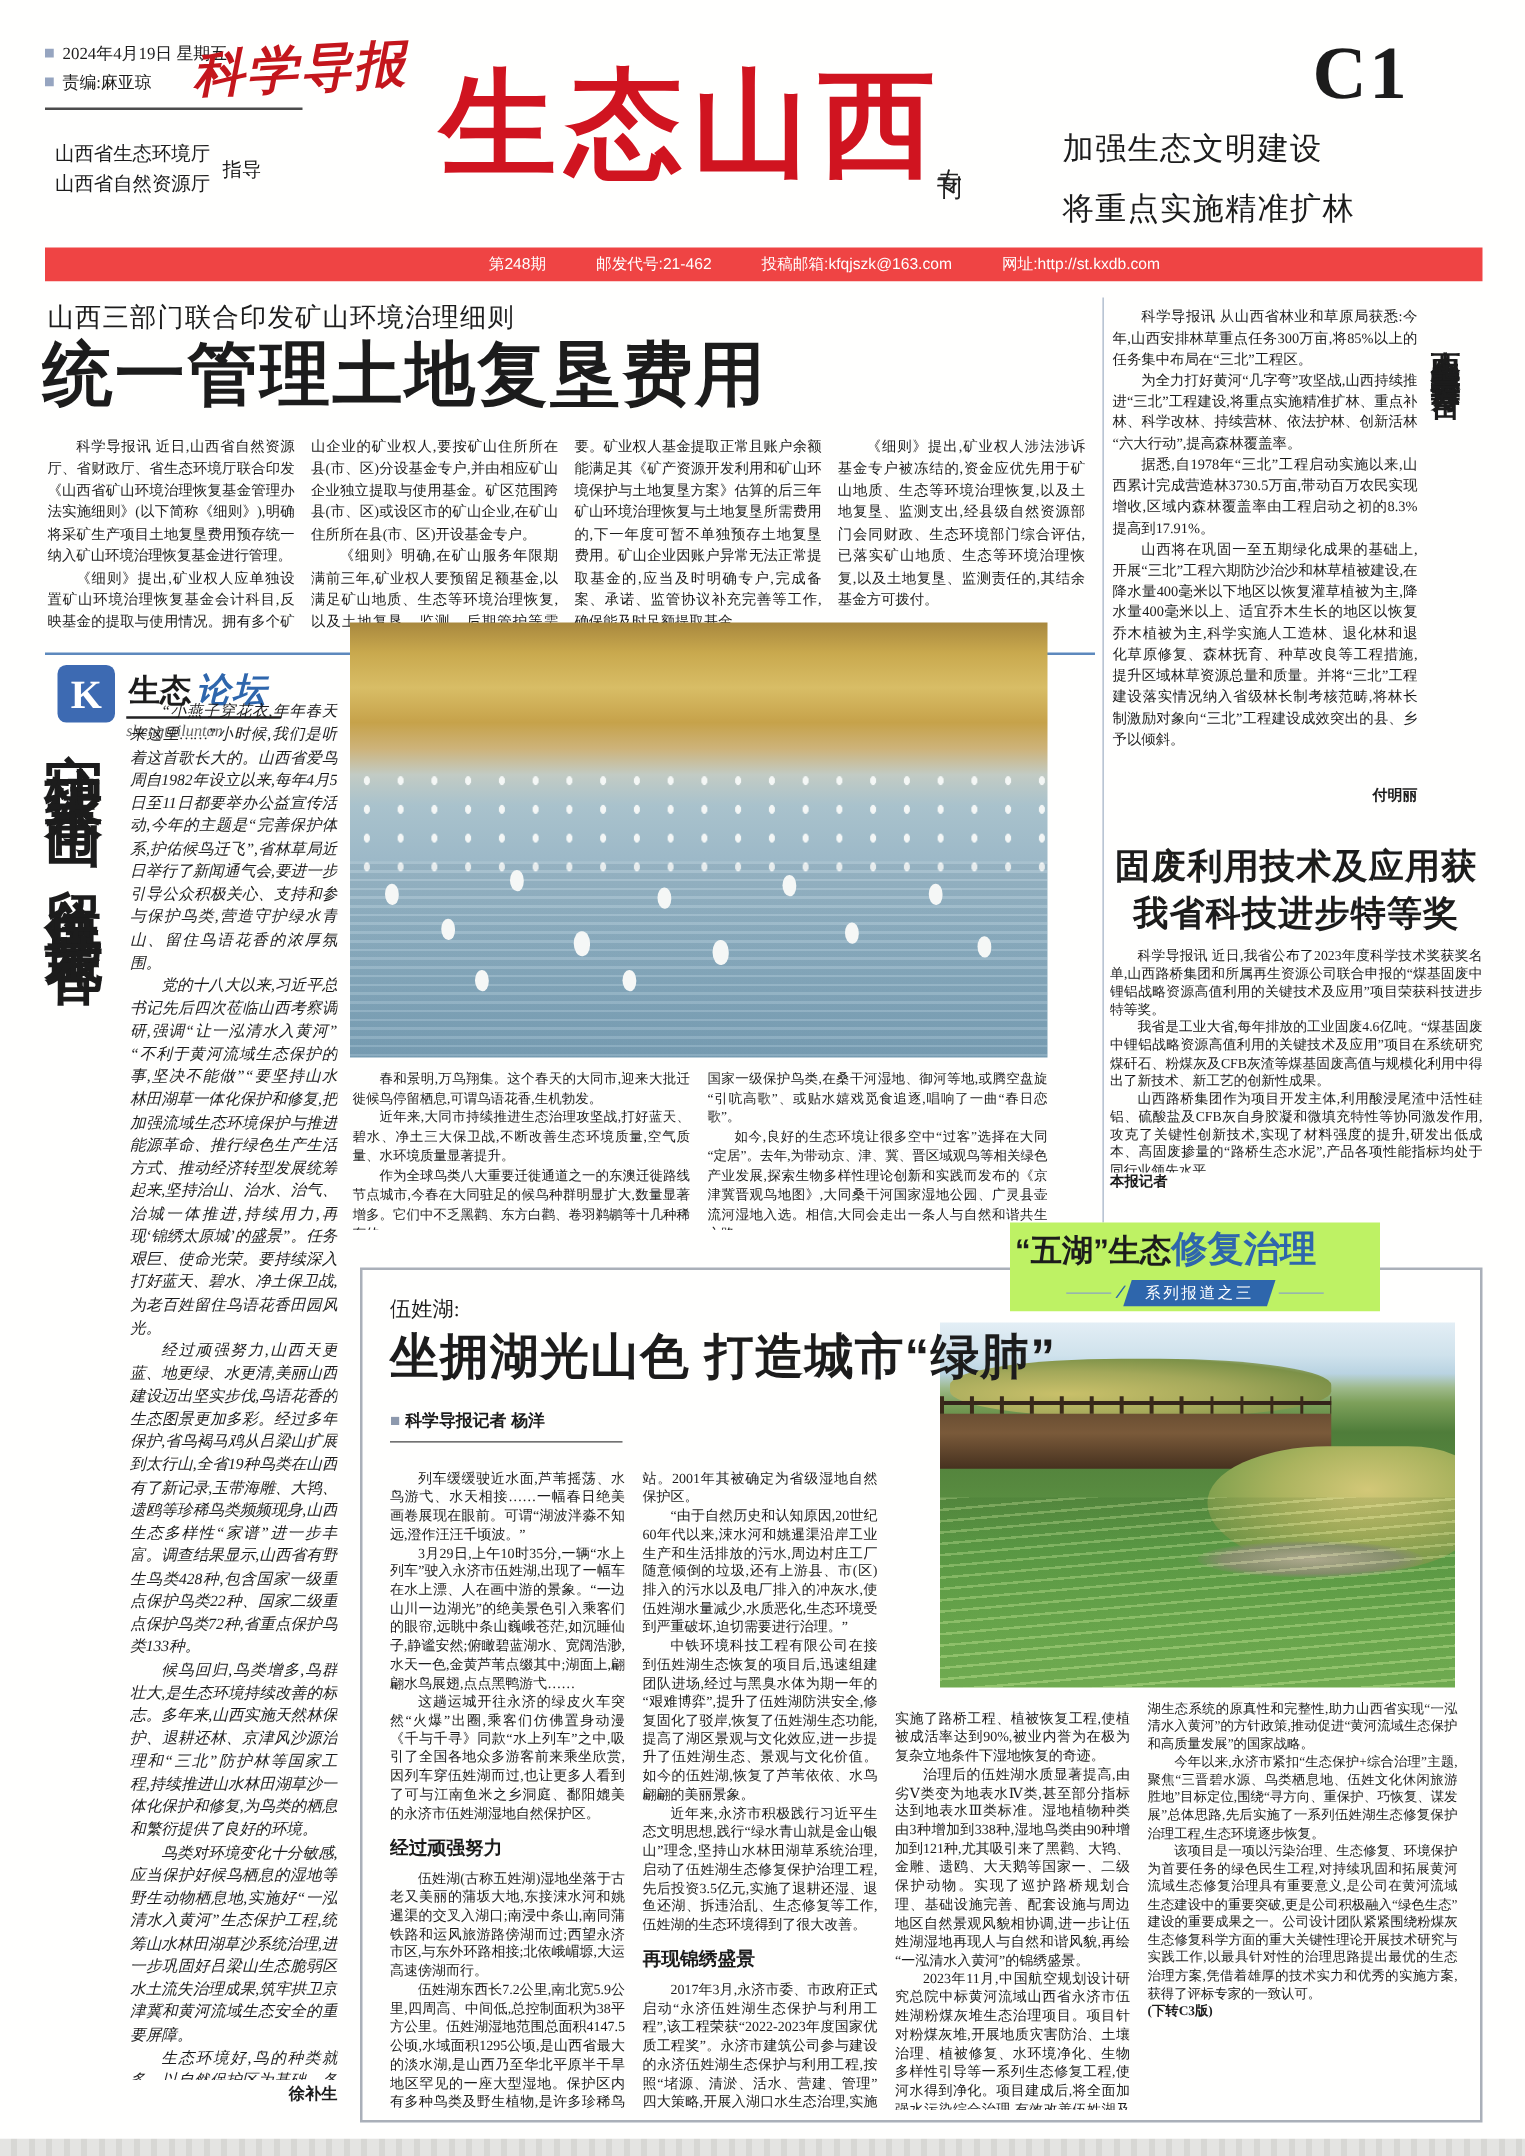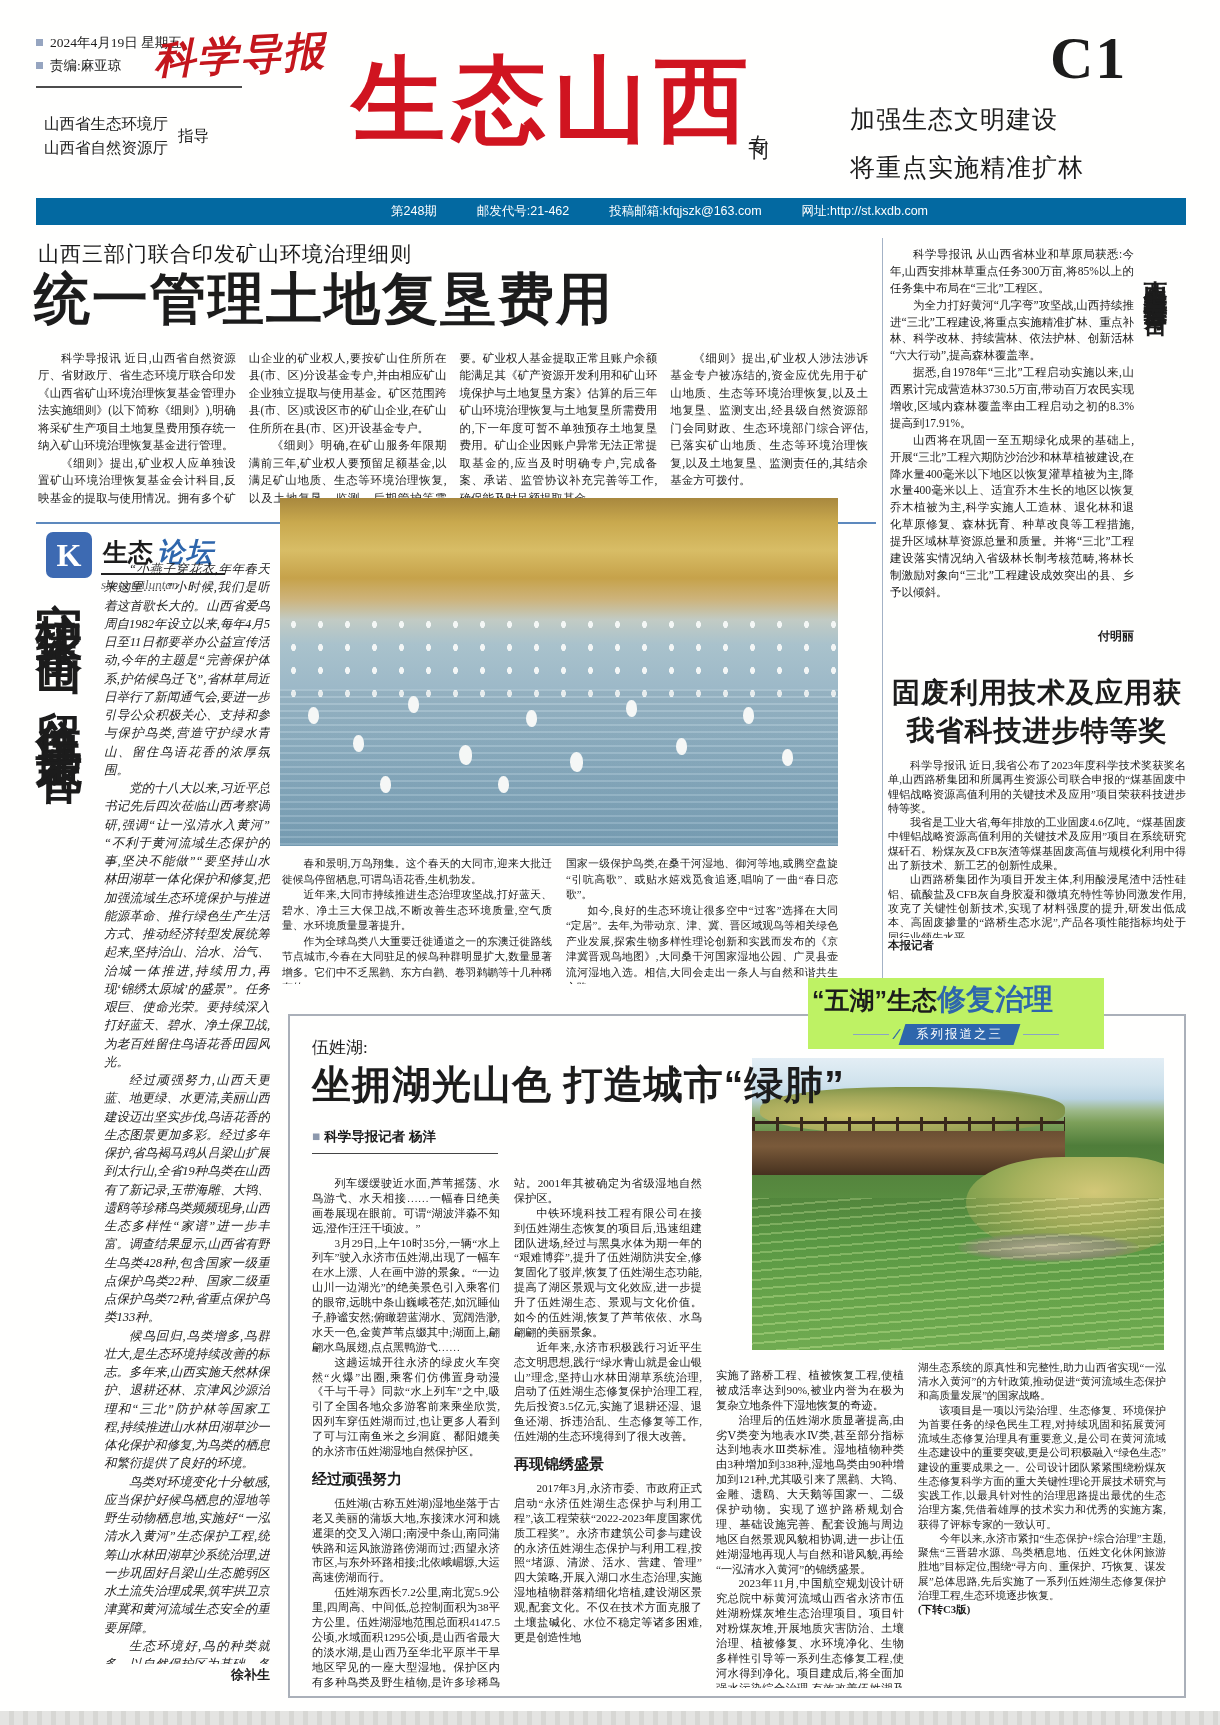--- a/index.html
+++ b/index.html
@@ -18,21 +18,21 @@
   #hdr-rule{left:36px;top:86px;width:206px;border-top:2px solid #4c4c4c;}
   #masthead{left:154px;top:28px;font-size:41px;font-style:italic;font-weight:900;color:#c4161d;
             transform:rotate(-3deg);letter-spacing:2px;}
   #guidance{left:44px;top:112px;display:flex;align-items:center;gap:10px;}
   #guidance .g-lines{font-size:15.5px;line-height:1.55;}
   #guidance .g-note{font-size:15.5px;}
   #main-title{left:352px;top:54px;font-size:93px;font-weight:900;color:#d01420;letter-spacing:8px;line-height:1;}
   #title-suffix{left:746px;top:118px;writing-mode:vertical-rl;font-size:20px;letter-spacing:7px;color:#222;}
   #slogan{left:850px;top:96px;font-size:25px;line-height:1.9;letter-spacing:1px;}
   #page-no{left:1050px;top:24px;font-size:60px;font-weight:700;letter-spacing:2px;}
-  #issue-bar{left:36px;top:198px;width:1150px;height:27px;background:#0369a1;color:#fff;
+  #issue-bar{left:36px;top:198px;width:1150px;height:27px;background:#ef4444;color:#fff;
              display:flex;align-items:center;gap:40px;padding-left:355px;box-sizing:border-box;
              font-size:12.5px;font-family:"Liberation Sans",sans-serif;}
   
   #lead-kicker{left:38px;top:240px;font-size:21px;letter-spacing:1px;}
   #lead-headline{left:34px;top:262px;font-size:56px;font-weight:900;letter-spacing:2px;
                  font-family:"Liberation Sans","DejaVu Sans",sans-serif;}
   #lead-body{left:38px;top:350px;width:830px;height:164px;column-count:4;column-gap:13px;
              font-size:11.5px;line-height:1.52;text-align:justify;overflow:hidden;}
   #rule-blue{left:36px;top:522px;width:840px;height:2px;background:#5d89bd;}
   #vdiv{left:882px;top:238px;width:1px;height:740px;background:#a3b2c6;}
@@ -266,31 +266,32 @@
   <div class="abs lcol" id="lcol1">
       <p class="t-p">列车缓缓驶近水面,芦苇摇荡、水鸟游弋、水天相接……一幅春日绝美画卷展现在眼前。可谓“湖波泮淼不知远,澄作汪汪千顷波。”</p>
       <p class="t-p">3月29日,上午10时35分,一辆“水上列车”驶入永济市伍姓湖,出现了一幅车在水上漂、人在画中游的景象。“一边山川一边湖光”的绝美景色引入乘客们的眼帘,远眺中条山巍峨苍茫,如沉睡仙子,静谧安然;俯瞰碧蓝湖水、宽阔浩渺,水天一色,金黄芦苇点缀其中;湖面上,翩翩水鸟展翅,点点黑鸭游弋……</p>
       <p class="t-p">这趟运城开往永济的绿皮火车突然“火爆”出圈,乘客们仿佛置身动漫《千与千寻》同款“水上列车”之中,吸引了全国各地众多游客前来乘坐欣赏,因列车穿伍姓湖而过,也让更多人看到了可与江南鱼米之乡洞庭、鄱阳媲美的永济市伍姓湖湿地自然保护区。</p>
       <h4 class="t-h">经过顽强努力</h4>
       <p class="t-p">伍姓湖(古称五姓湖)湿地坐落于古老又美丽的蒲坂大地,东接涑水河和姚暹渠的交叉入湖口;南浸中条山,南同蒲铁路和运风旅游路傍湖而过;西望永济市区,与东外环路相接;北依峨嵋塬,大运高速傍湖而行。</p>
       <p class="t-p">伍姓湖东西长7.2公里,南北宽5.9公里,四周高、中间低,总控制面积为38平方公里。伍姓湖湿地范围总面积4147.5公顷,水域面积1295公顷,是山西省最大的淡水湖,是山西乃至华北平原半干旱地区罕见的一座大型湿地。保护区内有多种鸟类及野生植物,是许多珍稀鸟类迁徙的栖息地和中转</p>
     </div>
   <div class="abs lcol" id="lcol2">
       <p class="t-pc">站。2001年其被确定为省级湿地自然保护区。</p>
+      <p class="t-p">“由于自然历史和认知原因,20世纪60年代以来,涑水河和姚暹渠沿岸工业生产和生活排放的污水,周边村庄工厂随意倾倒的垃圾,还有上游县、市(区)排入的污水以及电厂排入的冲灰水,使伍姓湖水量减少,水质恶化,生态环境受到严重破坏,迫切需要进行治理。”</p>
       <p class="t-p">中铁环境科技工程有限公司在接到伍姓湖生态恢复的项目后,迅速组建团队进场,经过与黑臭水体为期一年的“艰难博弈”,提升了伍姓湖防洪安全,修复固化了驳岸,恢复了伍姓湖生态功能,提高了湖区景观与文化效应,进一步提升了伍姓湖生态、景观与文化价值。如今的伍姓湖,恢复了芦苇依依、水鸟翩翩的美丽景象。</p>
       <p class="t-p">近年来,永济市积极践行习近平生态文明思想,践行“绿水青山就是金山银山”理念,坚持山水林田湖草系统治理,启动了伍姓湖生态修复保护治理工程,先后投资3.5亿元,实施了退耕还湿、退鱼还湖、拆违治乱、生态修复等工作,伍姓湖的生态环境得到了很大改善。</p>
       <h4 class="t-h">再现锦绣盛景</h4>
       <p class="t-p">2017年3月,永济市委、市政府正式启动“永济伍姓湖生态保护与利用工程”,该工程荣获“2022-2023年度国家优质工程奖”。永济市建筑公司参与建设的永济伍姓湖生态保护与利用工程,按照“堵源、清淤、活水、营建、管理”四大策略,开展入湖口水生态治理,实施湿地植物群落精细化培植,建设湖区景观,配套文化。不仅在技术方面克服了土壤盐碱化、水位不稳定等诸多困难,更是创造性地</p>
     </div>
   <div class="abs lcol" id="lcol3">
       <p class="t-pc">实施了路桥工程、植被恢复工程,使植被成活率达到90%,被业内誉为在极为复杂立地条件下湿地恢复的奇迹。</p>
       <p class="t-p">治理后的伍姓湖水质显著提高,由劣Ⅴ类变为地表水Ⅳ类,甚至部分指标达到地表水Ⅲ类标准。湿地植物种类由3种增加到338种,湿地鸟类由90种增加到121种,尤其吸引来了黑鹳、大鸨、金雕、遗鸥、大天鹅等国家一、二级保护动物。实现了巡护路桥规划合理、基础设施完善、配套设施与周边地区自然景观风貌相协调,进一步让伍姓湖湿地再现人与自然和谐风貌,再绘“一泓清水入黄河”的锦绣盛景。</p>
       <p class="t-p">2023年11月,中国航空规划设计研究总院中标黄河流域山西省永济市伍姓湖粉煤灰堆生态治理项目。项目针对粉煤灰堆,开展地质灾害防治、土壤治理、植被修复、水环境净化、生物多样性引导等一系列生态修复工程,使河水得到净化。项目建成后,将全面加强水污染综合治理,有效改善伍姓湖及涑水河流域环境质量,恢复伍姓</p>
     </div>
   <div class="abs lcol" id="lcol4">
       <p class="t-pc">湖生态系统的原真性和完整性,助力山西省实现“一泓清水入黄河”的方针政策,推动促进“黄河流域生态保护和高质量发展”的国家战略。</p>
+      <p class="t-p">今年以来,永济市紧扣“生态保护+综合治理”主题,聚焦“三晋碧水源、鸟类栖息地、伍姓文化休闲旅游胜地”目标定位,围绕“寻方向、重保护、巧恢复、谋发展”总体思路,先后实施了一系列伍姓湖生态修复保护治理工程,生态环境逐步恢复。</p>
       <p class="t-p">该项目是一项以污染治理、生态修复、环境保护为首要任务的绿色民生工程,对持续巩固和拓展黄河流域生态修复治理具有重要意义,是公司在黄河流域生态建设中的重要突破,更是公司积极融入“绿色生态”建设的重要成果之一。公司设计团队紧紧围绕粉煤灰生态修复科学方面的重大关键性理论开展技术研究与实践工作,以最具针对性的治理思路提出最优的生态治理方案,凭借着雄厚的技术实力和优秀的实施方案,获得了评标专家的一致认可。</p>
-      <p class="t-p">今年以来,永济市紧扣“生态保护+综合治理”主题,聚焦“三晋碧水源、鸟类栖息地、伍姓文化休闲旅游胜地”目标定位,围绕“寻方向、重保护、巧恢复、谋发展”总体思路,先后实施了一系列伍姓湖生态修复保护治理工程,生态环境逐步恢复。</p>
       <p class="t-sig">(下转C3版)</p>
     </div>
 
   <div class="abs" id="foot-edge"></div>
 </div>
 
 </body></html>

